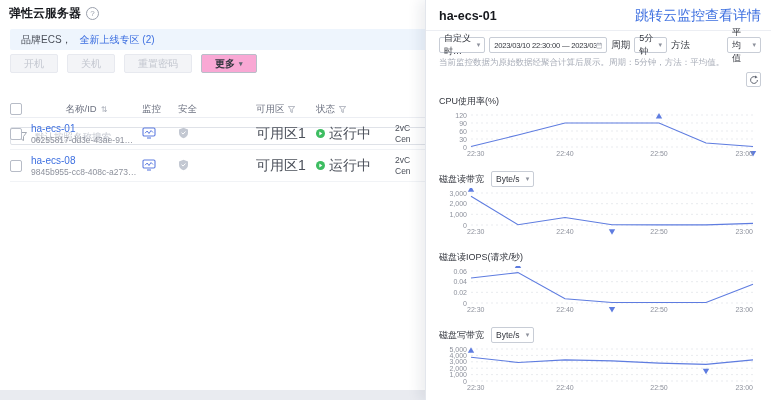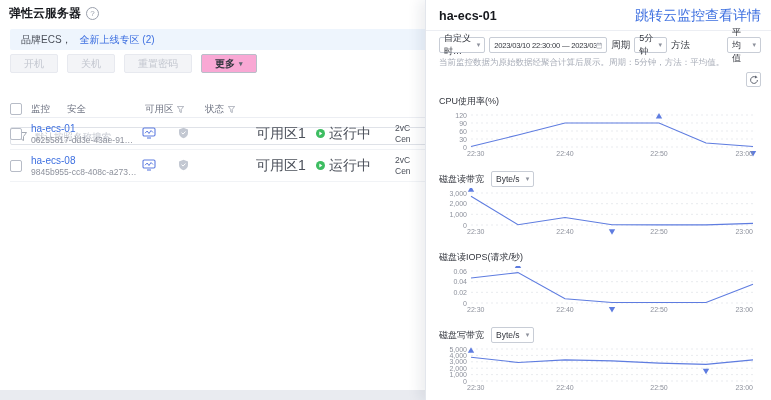--- a/index.html
+++ b/index.html
@@ -109,20 +109,24 @@
       <path d="M0.5 0.5 h8 l-3 4 v4 l-2 -1.2 v-2.8 z" fill="none" stroke="#9aa0ac" stroke-width="0.9"></path>
     </svg>
     <input type="text" placeholder="默认按照名称搜索" style="">
   </div>
 
   <div class="table">
     <div class="trow thead">
       <div class="col-check">
           <span class="cb"></span>
         </div>
+      <div class="col-name" style="flex-direction:row;align-items:center;">
+        <span>名称/ID</span>
+        <span class="sort-icon">⇅</span>
+      </div>
       <div class="col-monitor">
         <span>监控</span>
       </div>
       <div class="col-security">
         <span>安全</span>
       </div>
       <div class="col-az">
         <span>可用区</span>
         <svg width="7" height="7" viewBox="0 0 9 9">
           <path d="M0.5 0.5 h8 l-3 4 v4 l-2 -1.2 v-2.8 z" fill="none" stroke="#9aa0ac" stroke-width="1"></path>

